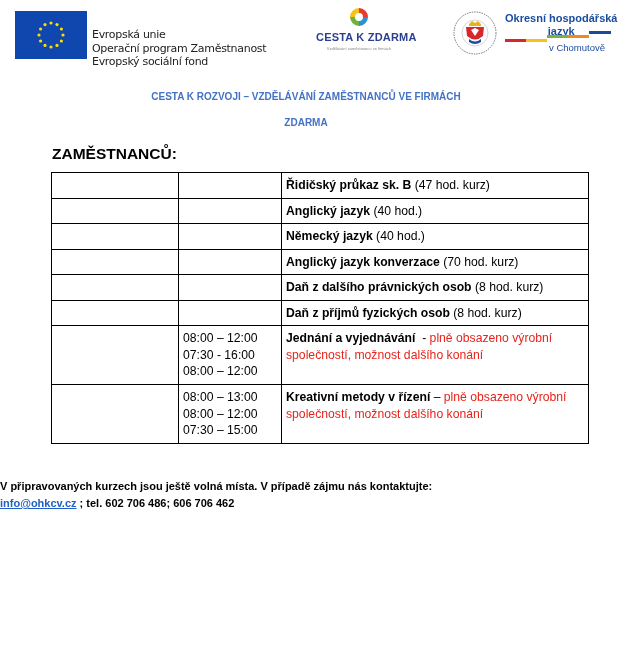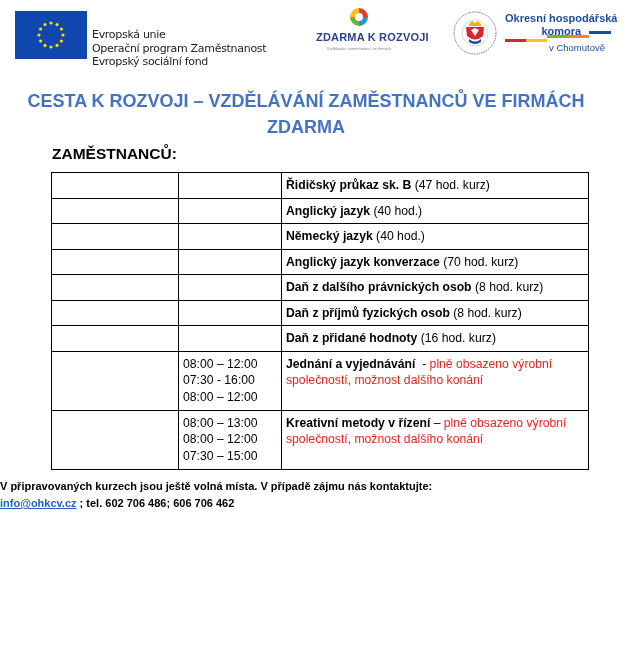--- a/index.html
+++ b/index.html
@@ -18,21 +18,21 @@
   .cesta-sub { position: absolute; left: 0; top: 40px; width: 86px; text-align: center; color: #888; font-size: 4px; white-space: nowrap; }
 
   .ohk-seal { position: absolute; left: 452px; top: 10px; width: 46px; height: 46px; }
   .ohk-text { position: absolute; left: 505px; top: 12px; }
   .ohk-line1 { font-weight: bold; color: #1a4c9e; font-size: 11px; white-space: nowrap; line-height: 13px; text-align: center; }
   .ohk-bars { position: relative; width: 110px; height: 14px; }
   .ohk-bars span { position: absolute; height: 3px; }
   .ohk-sub { position: absolute; left: 549px; top: 42px; color: #1a4c9e; font-size: 9.5px; white-space: nowrap; }
 
   
-  .title { position: absolute; left: 0; width: 612px; text-align: center; color: #4472c4; font-weight: bold; font-size: 18px; font-family: "Liberation Sans", sans-serif; }
+  .title { position: absolute; left: 0; width: 612px; text-align: center; color: #4472c4; font-weight: bold; font-size: 10px; font-family: "Liberation Sans", sans-serif; }
   .title-1 { top: 91px; }
   .title-2 { top: 117px; }
   .subhead { position: absolute; left: 52px; top: 145px; font-weight: bold; font-size: 15.5px; }
 
   
   .course-table { position: absolute; left: 51px; top: 172px; width: 538px; border-collapse: collapse; font-size: 12.2px; }
   .course-table td { border: 1.2px solid #000; padding: 4px 5px; vertical-align: top; line-height: 16.5px; }
   .course-table td.c1 { width: 116px; }
   .course-table td.c2 { width: 93px; padding-left: 4px; }
   .course-table td.c3 { padding-left: 4px; }
@@ -80,37 +80,37 @@
 <div class="cesta-logo">
   <div class="cesta-icon">
     <svg width="22" height="22" viewBox="0 0 22 22">
       <path d="M11 2 A9 9 0 0 1 20 11 L15 11 A4 4 0 0 0 11 7 Z" fill="#e63b2e"></path>
       <path d="M20 11 A9 9 0 0 1 11 20 L11 15 A4 4 0 0 0 15 11 Z" fill="#2b8fd4"></path>
       <path d="M11 20 A9 9 0 0 1 2 11 L7 11 A4 4 0 0 0 11 15 Z" fill="#6cb33f"></path>
       <path d="M2 11 A9 9 0 0 1 11 2 L11 7 A4 4 0 0 0 7 11 Z" fill="#f6c21c"></path>
       <circle cx="11" cy="11" r="3.5" fill="#ffffff"></circle>
     </svg>
   </div>
-  <div class="cesta-name">ZDARMA K ROZVOJI</div>
+  <div class="cesta-name">CESTA K ZDARMA</div>
   <div class="cesta-sub">Vzdělávání zaměstnanců ve firmách</div>
 </div>
 
 <div class="ohk-seal">
   <svg width="46" height="46" viewBox="0 0 46 46">
     <circle cx="23" cy="23" r="21" fill="none" stroke="#555" stroke-width="0.8" stroke-dasharray="1.5 1"></circle>
     <circle cx="23" cy="23" r="13" fill="none" stroke="#aaa" stroke-width="0.5"></circle>
     <path d="M17 14 L20 11 L23 13 L26 11 L29 14 L29 16 L17 16 Z" fill="#e9b21b"></path>
     <path d="M14 17 L32 17 L31 26 Q23 33 15 26 Z" fill="#d9262c"></path>
     <path d="M19 20 L23 18 L27 20 L23 26 Z" fill="#ffffff"></path>
     <path d="M17 29 Q23 34 29 29 L29 32 Q23 36 17 32 Z" fill="#1a4c9e"></path>
   </svg>
 </div>
 <div class="ohk-text">
   <div class="ohk-line1">Okresní hospodářská</div>
-  <div class="ohk-line1">komora</div>
+  <div class="ohk-line1">jazyk</div>
 </div>
 <div class="ohk-bars" style="position:absolute;left:505px;top:33px;">
   <span style="left:0;top:6px;width:21px;background:#d9262c;"></span>
   <span style="left:21px;top:6px;width:21px;background:#f7c31a;"></span>
   <span style="left:42px;top:2px;width:21px;background:#7bb13c;"></span>
   <span style="left:63px;top:2px;width:21px;background:#f08a1c;"></span>
   <span style="left:84px;top:-2px;width:22px;background:#1a4c9e;"></span>
 </div>
 <div class="ohk-sub">v Chomutově</div>
 
@@ -143,25 +143,20 @@
       <tr class="row-single">
         <td class="c1"></td>
         <td class="c2"></td>
         <td class="c3"><span class="course-name">Daň z dalšího právnických osob</span><span style="white-space: pre-wrap;"> (8 hod. kurz)</span></td>
       </tr>
       <tr class="row-single">
         <td class="c1"></td>
         <td class="c2"></td>
         <td class="c3"><span class="course-name">Daň z příjmů fyzických osob</span><span style="white-space: pre-wrap;"> (8 hod. kurz)</span></td>
       </tr>
-      <tr class="row-single">
-        <td class="c1"></td>
-        <td class="c2"></td>
-        <td class="c3"><span class="course-name">Daň z přidané hodnoty</span><span style="white-space: pre-wrap;"> (16 hod. kurz)</span></td>
-      </tr>
       <tr class="row-triple">
         <td class="c1"></td>
         <td class="c2">
           <span class="time">08:00 – 12:00</span>
           <span class="time">07:30 - 16:00</span>
           <span class="time">08:00 – 12:00</span>
         </td>
         <td class="c3"><span class="course-name">Jednání a vyjednávání</span><span style="white-space: pre-wrap;">  - </span><span class="note">plně obsazeno výrobní společností, možnost dalšího konání</span></td>
       </tr>
       <tr class="row-triple">

